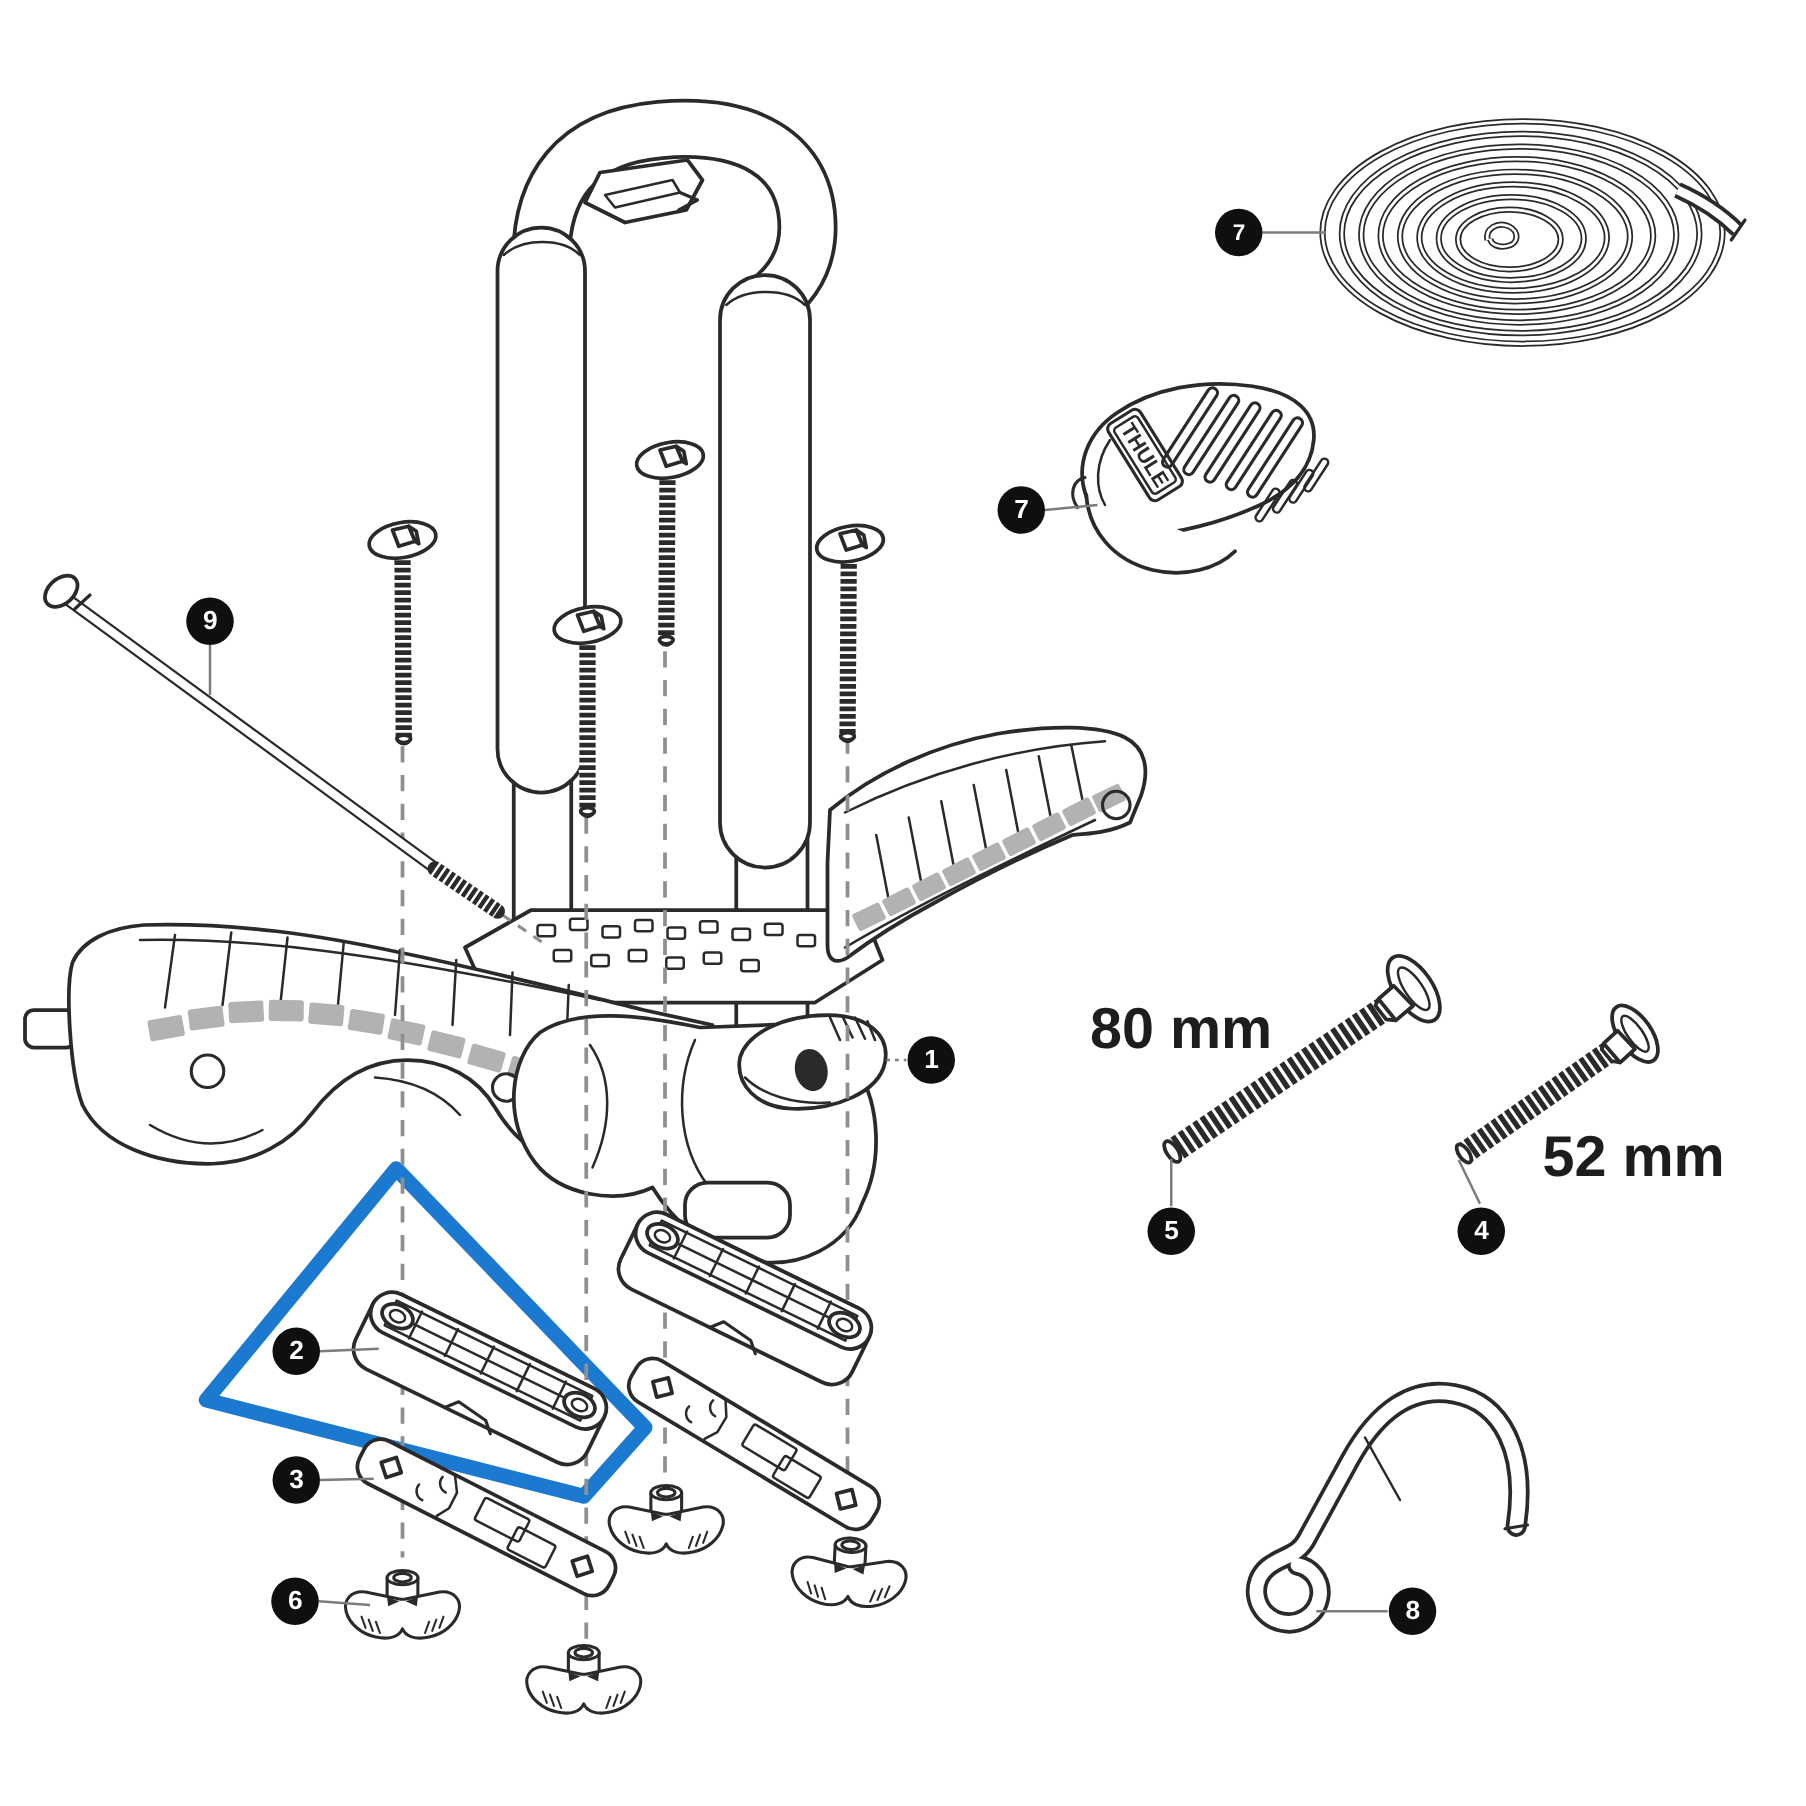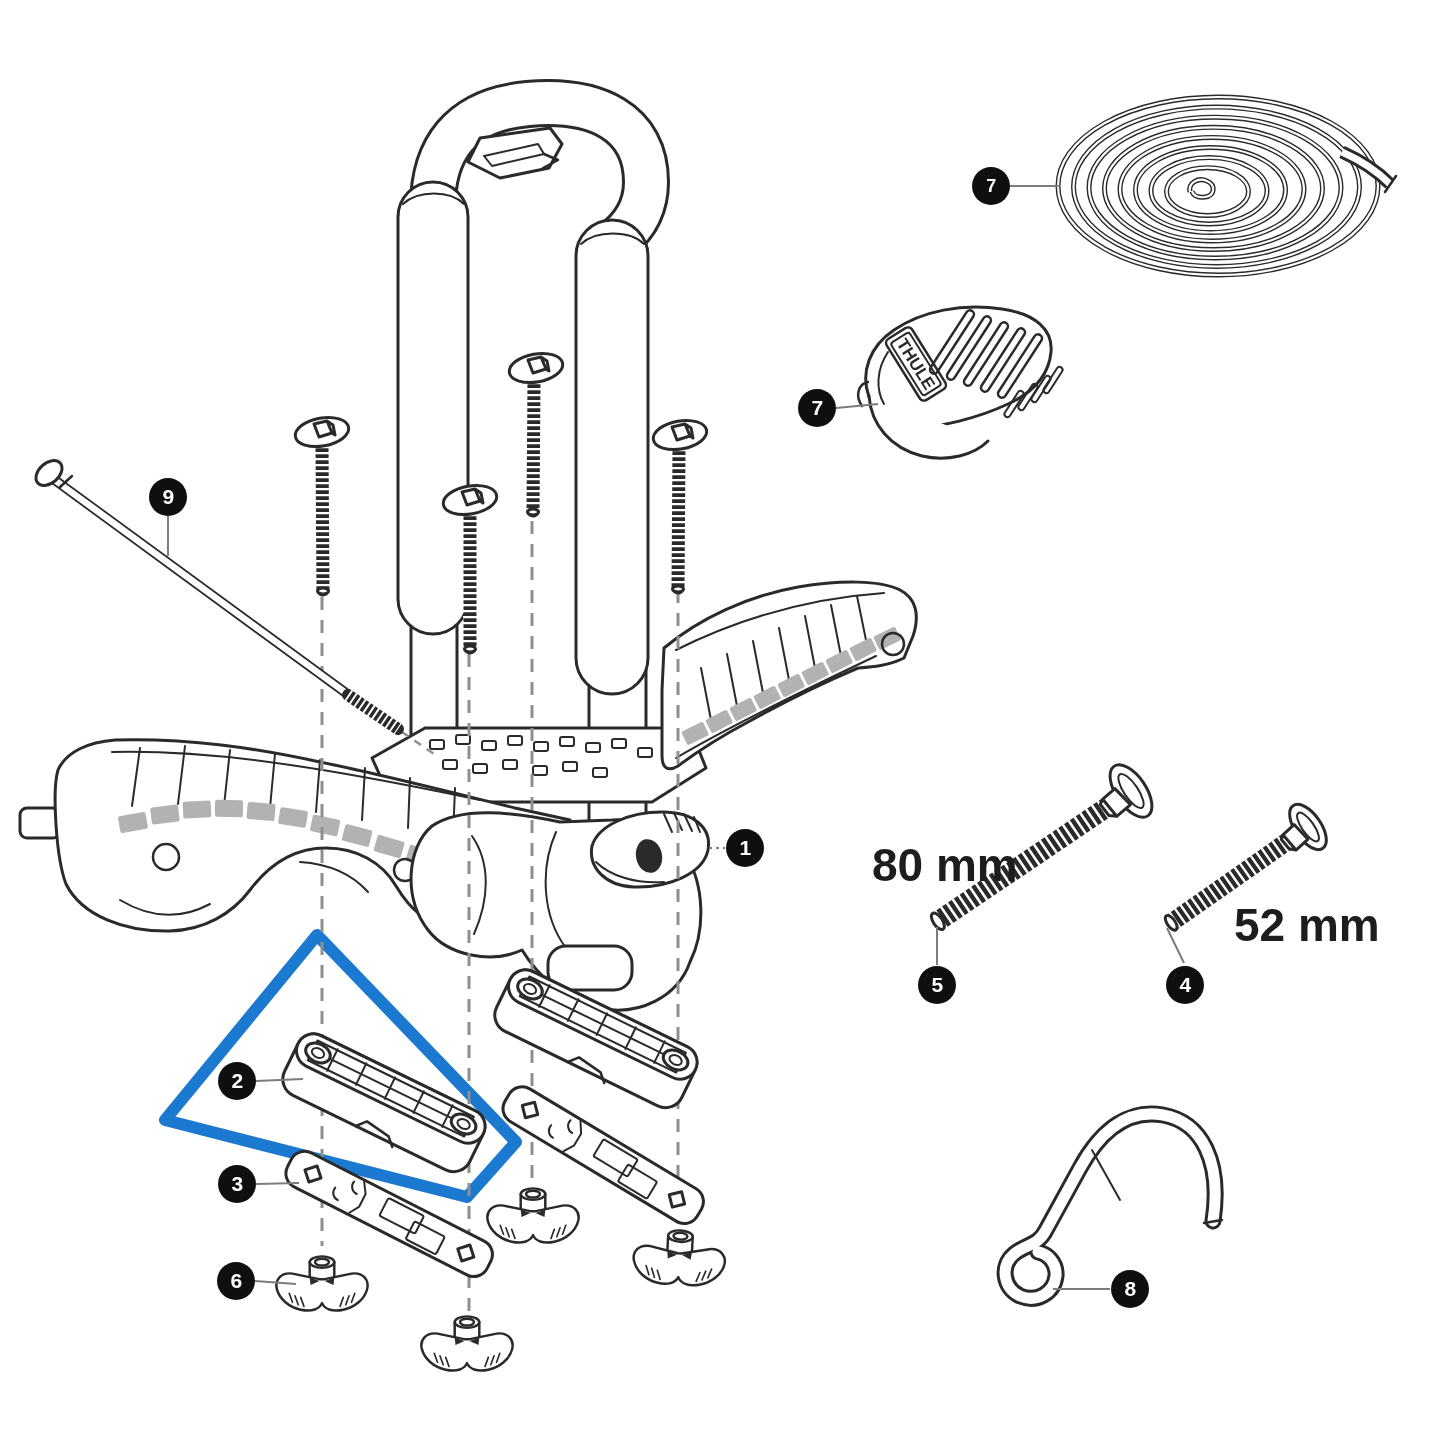--- a/index.html
+++ b/index.html
@@ -336,15 +336,15 @@
 <div class="badge" style="left:1111px;top:1270px;">
       <span>8</span>
     </div>
 <div class="badge" style="left:149px;top:478px;">
       <span>9</span>
     </div>
 <div class="badge" style="left:972px;top:167px;font-size:18px;">
       <span>7</span>
     </div>
 
-<div class="dim" style="left:872px;top:795px;margin-top:43px;">80 mm</div>
+<div class="dim" style="left:872px;top:795px;">80 mm</div>
 <div class="dim" style="left:1234px;top:898px;">52 mm</div>
 </div>
 
 </body></html>

